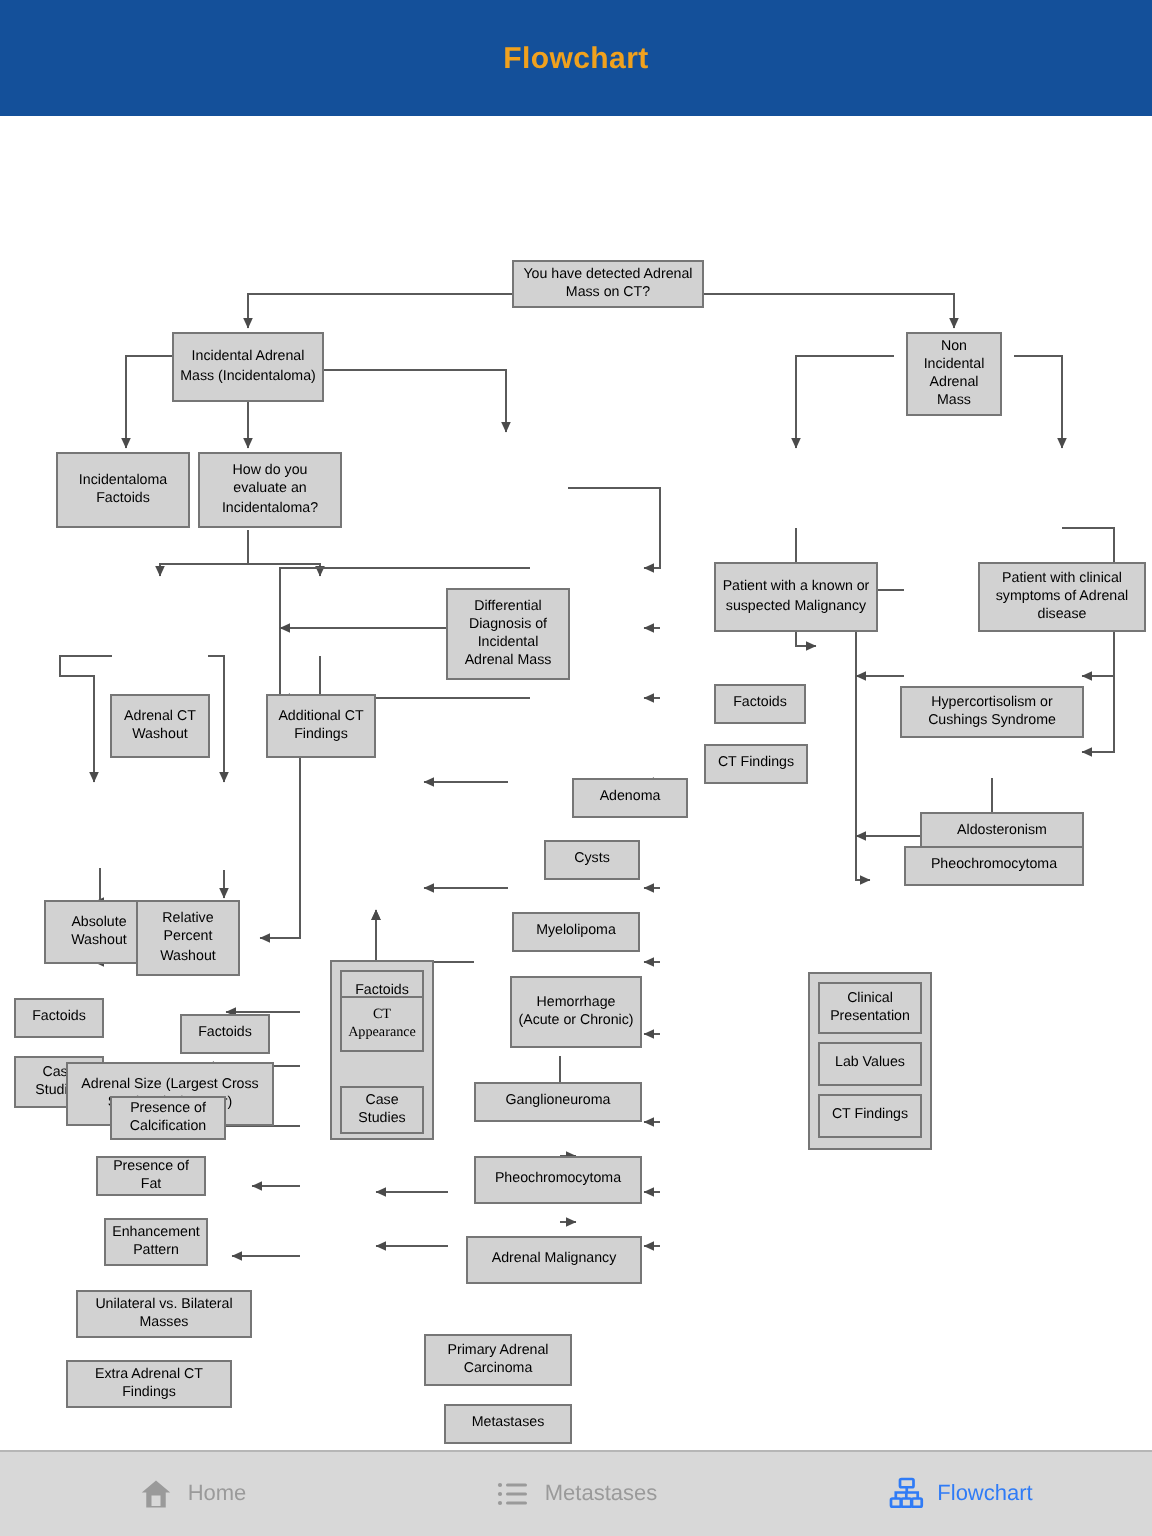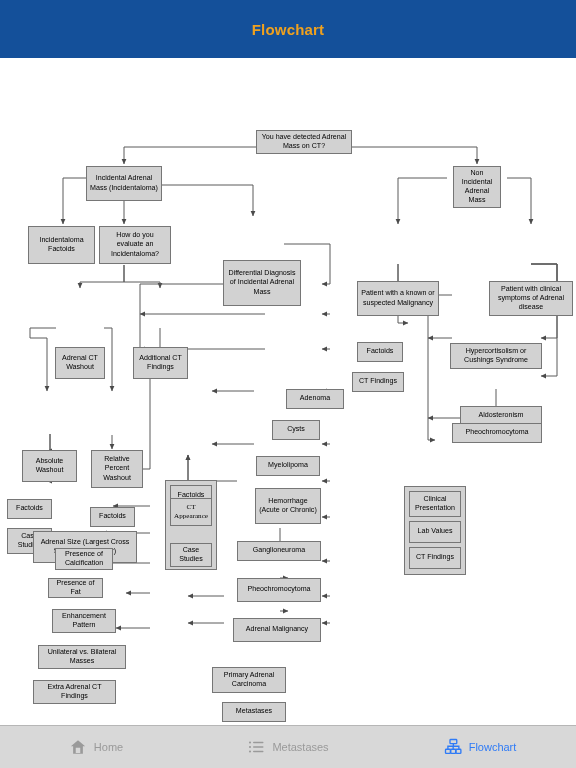--- a/index.html
+++ b/index.html
@@ -176,21 +176,21 @@
       </div>
 
     <div class="node" style="left:28px;top:168px;width:67px;height:38px;">
         <span>Incidentaloma Factoids</span>
       </div>
 
     <div class="node" style="left:99px;top:168px;width:72px;height:38px;">
         <span>How do you evaluate an Incidentaloma?</span>
       </div>
 
-    <div class="node" style="left:223px;top:202px;width:78px;height:46px;">
+    <div class="node" style="left:223px;top:236px;width:62px;height:46px;">
         <span>Differential Diagnosis of Incidental Adrenal Mass</span>
       </div>
 
     <div class="node" style="left:357px;top:223px;width:82px;height:35px;">
         <span>Patient with a known or suspected Malignancy</span>
       </div>
 
     <div class="node" style="left:489px;top:223px;width:84px;height:35px;">
         <span>Patient with clinical symptoms of Adrenal disease</span>
       </div>
@@ -200,21 +200,21 @@
       </div>
 
     <div class="node" style="left:133px;top:289px;width:55px;height:32px;">
         <span>Additional CT Findings</span>
       </div>
 
     <div class="node" style="left:22px;top:392px;width:55px;height:32px;">
         <span>Absolute Washout</span>
       </div>
 
-    <div class="node" style="left:91px;top:392px;width:52px;height:38px;">
+    <div class="node" style="left:68px;top:392px;width:52px;height:38px;">
         <span>Relative Percent Washout</span>
       </div>
 
     <div class="node" style="left:7px;top:441px;width:45px;height:20px;">
         <span>Factoids</span>
       </div>
 
     <div class="node" style="left:7px;top:470px;width:45px;height:26px;">
         <span>Case Studies</span>
       </div>
@@ -292,21 +292,21 @@
 
     <div class="node" style="left:33px;top:473px;width:104px;height:32px;">
         <span>Adrenal Size (Largest Cross Sectional Diameter)</span>
       </div>
     <div class="node" style="left:55px;top:490px;width:58px;height:22px;">
         <span>Presence of Calcification</span>
       </div>
     <div class="node" style="left:48px;top:520px;width:55px;height:20px;">
         <span>Presence of Fat</span>
       </div>
-    <div class="node" style="left:52px;top:551px;width:64px;height:24px;">
+    <div class="node" style="left:52px;top:551px;width:52px;height:24px;">
         <span>Enhancement Pattern</span>
       </div>
     <div class="node" style="left:38px;top:587px;width:88px;height:24px;">
         <span>Unilateral vs. Bilateral Masses</span>
       </div>
     <div class="node" style="left:33px;top:622px;width:83px;height:24px;">
         <span>Extra Adrenal CT Findings</span>
       </div>
 
   </div>

